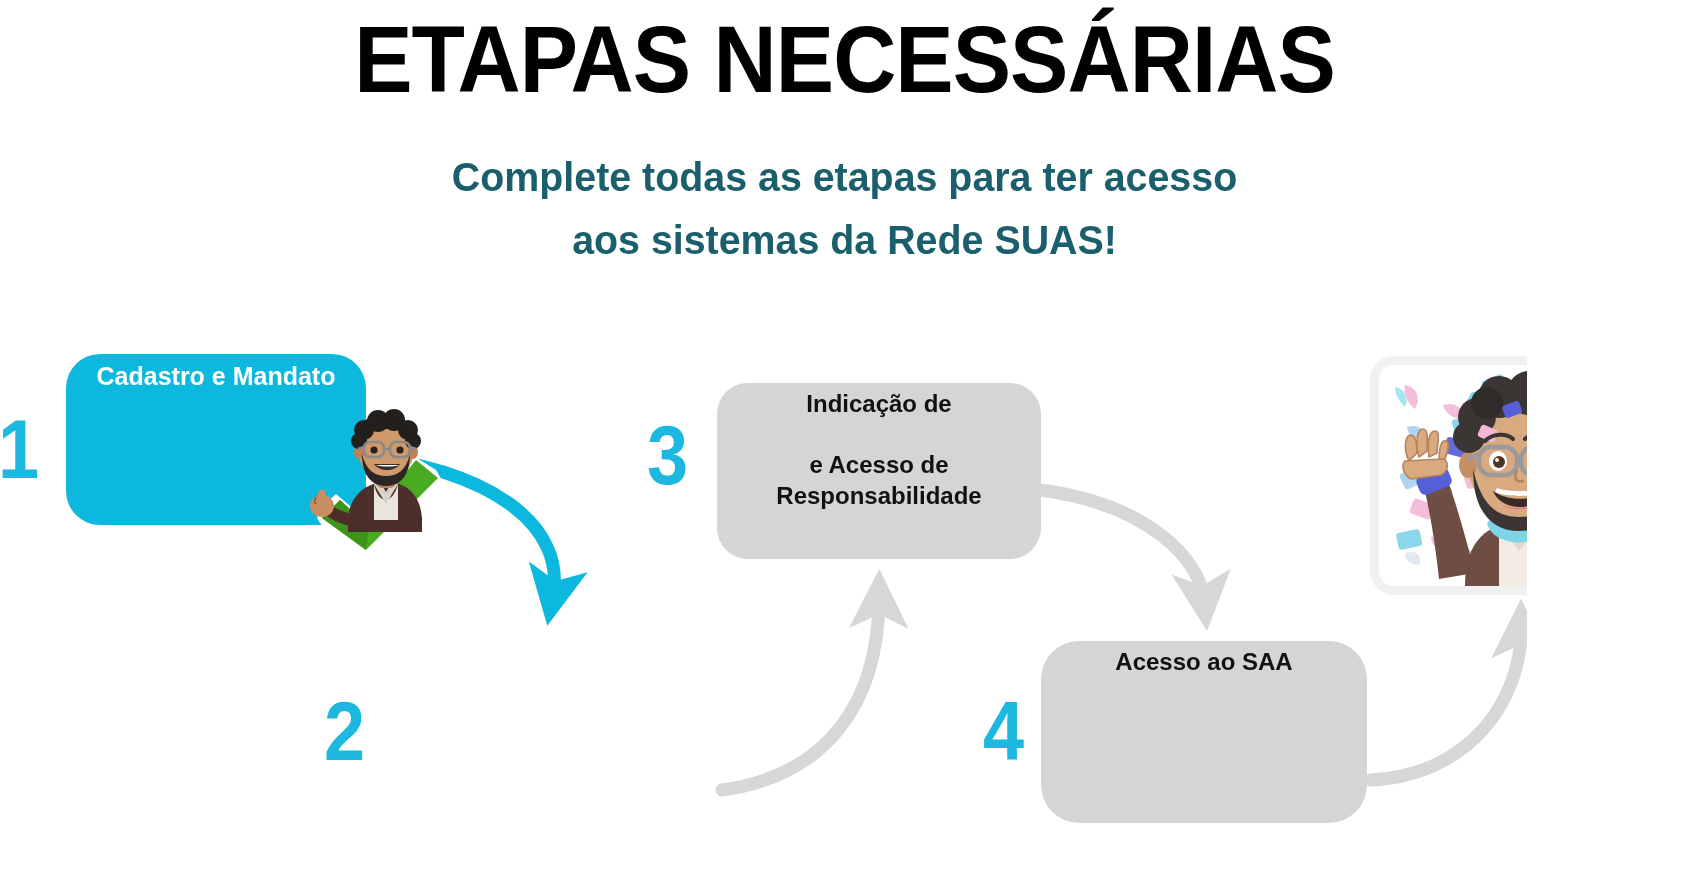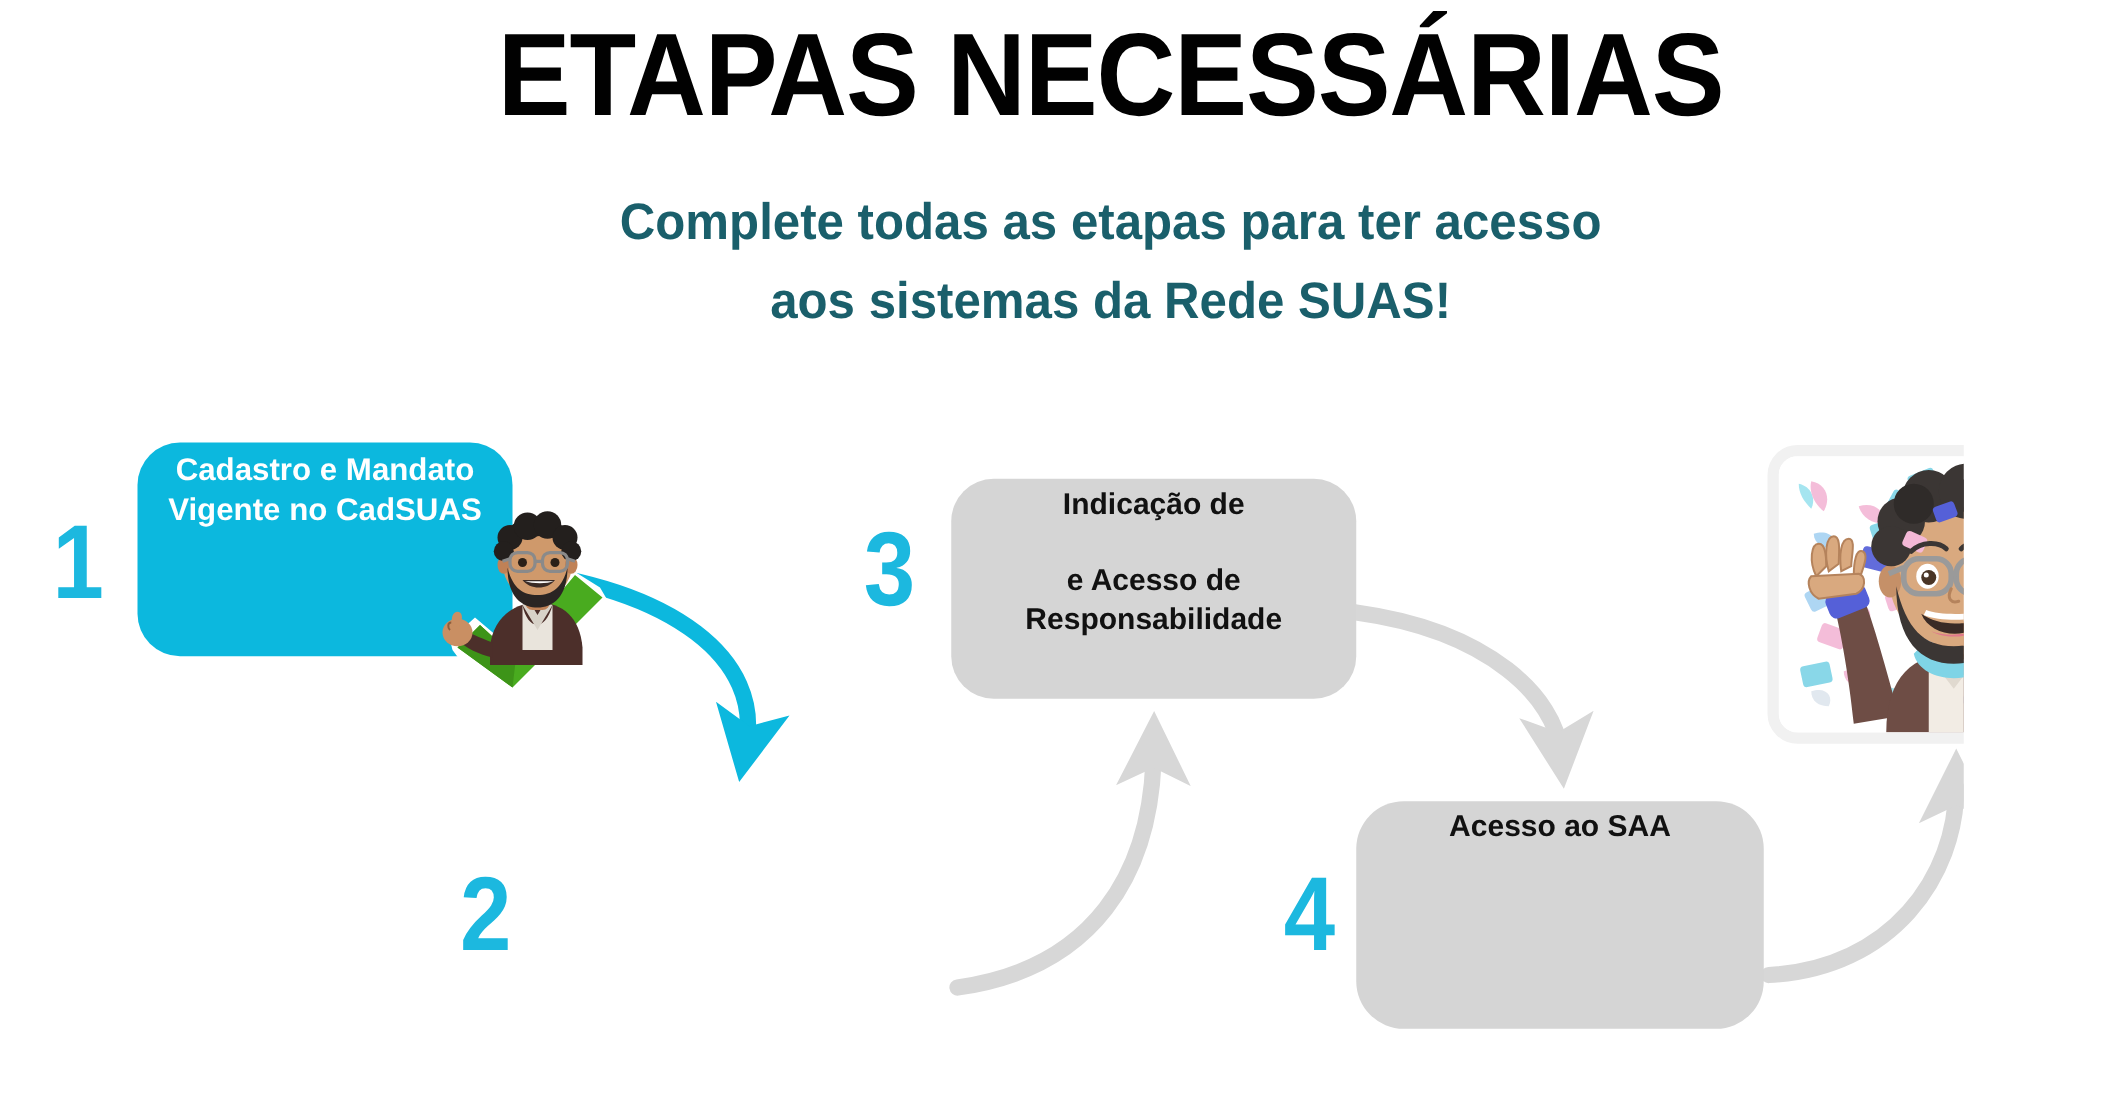--- a/index.html
+++ b/index.html
@@ -10,21 +10,20 @@
   }
   body {
     font-family: "Liberation Sans", "DejaVu Sans", sans-serif;
   }
   #canvas {
     position: relative;
     width: 1527px;
     height: 885px;
     background: #ffffff;
     overflow: hidden;
-    margin-left: 44px;
   }
 
   
   .page-title {
     position: absolute;
     left: 0;
     top: 8px;
     width: 1689px;
     text-align: center;
     font-family: "Liberation Sans Narrow", "Liberation Sans", "DejaVu Sans", sans-serif;
@@ -73,20 +72,21 @@
   }
   .step-box.cyan {
     background: #0cb8de;
   }
   .step-box.cyan .step-label {
     color: #ffffff;
     font-size: 25px;
   }
   .step-box.gray {
     background: #d5d5d5;
+    border-radius: 31px;
   }
   .step-box.gray .step-label {
     color: #111111;
     font-size: 24px;
   }
 
   #box-1 { left: 66px;  top: 354px; width: 300px; height: 171px; }
   #box-2 { left: 388px; top: 641px; width: 337px; height: 182px; border-radius: 38px; }
   #box-3 { left: 717px; top: 383px; width: 324px; height: 176px; }
   #box-4 { left: 1041px;top: 641px; width: 326px; height: 182px; border-radius: 38px; }
@@ -175,21 +175,20 @@
 
     <path d="M 1041 490 C 1150 505, 1200 560, 1204 600" fill="none" stroke="#d7d7d7" stroke-width="13" stroke-linecap="round" marker-end="url(#head-gray)"></path>
 
     <path d="M 1371 780 C 1470 775, 1521 700, 1521 630" fill="none" stroke="#d7d7d7" stroke-width="13" stroke-linecap="round" marker-end="url(#head-gray)"></path>
   </svg>
 
   <div class="step-num" id="num-1">1</div>
   <div class="step-box cyan" id="box-1">
     <span class="step-label">
       <span>Cadastro e Mandato</span><br>
-      <span>Vigente no CadSUAS</span>
     </span>
   </div>
 
   <div id="bitmoji-check">
     <svg width="165" height="165" viewBox="0 0 165 165">
 
       <path d="M18 112 L16 104 L36 86 L62 108 L112 47 L136 62 L146 79 L68 148 L44 147 Z" fill="#ffffff"></path>
       <path d="M22 110 L40 92 L64 114 L116 52 L138 70 L66 142 Z" fill="#49ab1f"></path>
       <path d="M22 110 L40 92 L64 114 L70 108 L66 142 Z" fill="#3d9418"></path>
 

